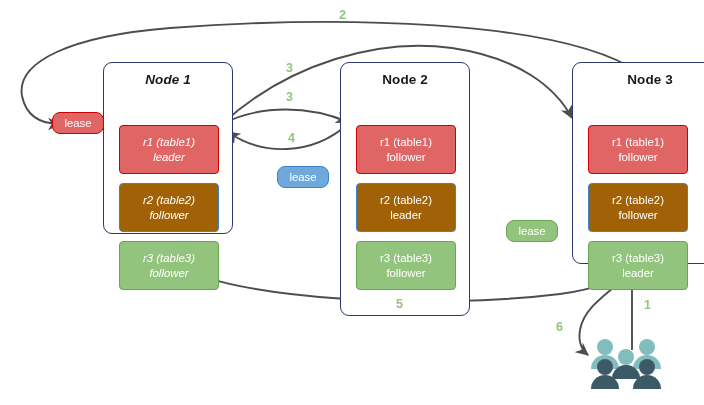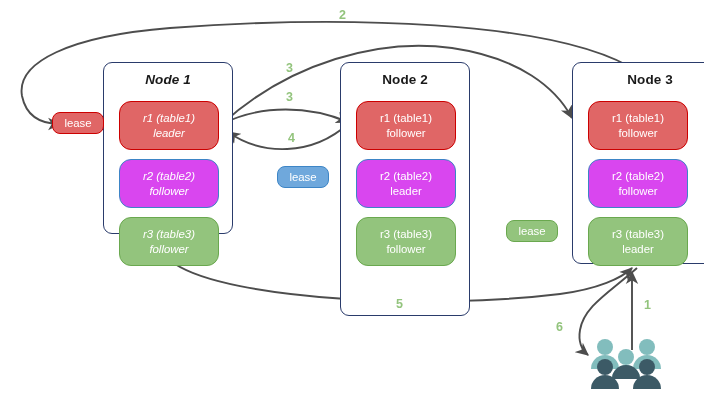--- a/index.html
+++ b/index.html
@@ -43,32 +43,33 @@
     font-weight: bold;
     color: #1a1a1a;
     letter-spacing: .1px;
   }
   .replica {
     position: absolute;
     left: 15px;
     width: 100px;
     height: 49px;
     box-sizing: border-box;
-    border-radius: 12px;
+    border-radius: 4px;
     display: flex;
     flex-direction: column;
     align-items: center;
     justify-content: center;
     font-size: 11.4px;
     line-height: 14.5px;
     color: #ffffff;
     text-align: center;
+    margin-top: 24px;
   }
   .replica.r1 { background: #e06666; border: 1.4px solid #cc0000; top: 38px; }
-  .replica.r2 { background: #d946ef; border: 1.4px solid #3d85c6; top: 96px; }
+  .replica.r2 { background: #a16207; border: 1.4px solid #3d85c6; top: 96px; }
   .replica.r3 { background: #93c47d; border: 1.4px solid #6aa84f; top: 154px; }
   .replica span { display: block; }
 
   .lease {
     position: absolute;
     box-sizing: border-box;
     width: 52px;
     height: 22px;
     border-radius: 8px;
     display: flex;

